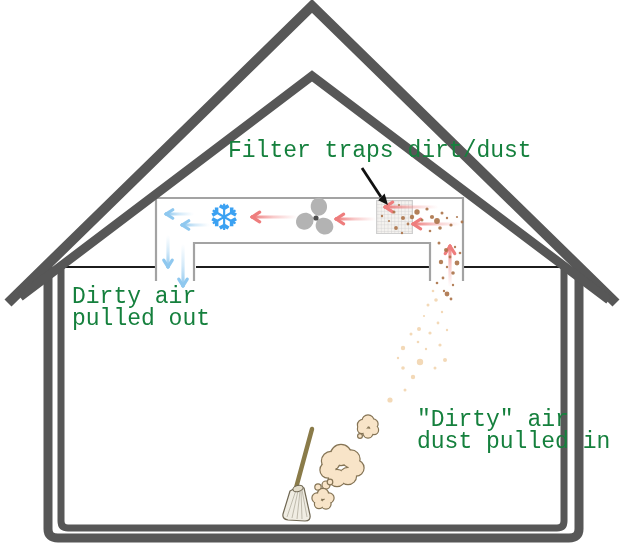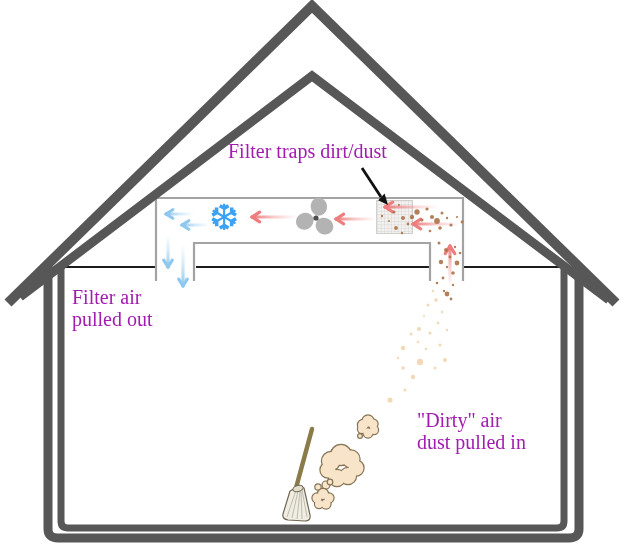--- a/index.html
+++ b/index.html
@@ -1,20 +1,20 @@
 <!DOCTYPE html>
 <html><head>
 <meta charset="utf-8">
 <title>Diagram</title>
 <style>
   html,body{margin:0;padding:0;background:#ffffff;}
   #stage{position:relative;width:624px;height:546px;background:#ffffff;overflow:hidden;
          font-family:"Liberation Serif", serif;}
   #diagram-svg{position:absolute;left:0;top:0;}
-  .label{position:absolute;color:#a21caf;font-size:20px;line-height:22px;white-space:nowrap;}
+  .label{position:absolute;color:#15803d;font-size:23px;line-height:22px;white-space:nowrap;font-family:Liberation Mono, monospace;}
   #label-filter{left:228px;top:140px;}
   #label-clean{left:72px;top:286px;}
   #label-dirty{left:417px;top:409px;}
 </style>
 </head>
 <body>
 
 <div id="stage">
 
   <svg id="diagram-svg" width="624" height="546" viewBox="0 0 624 546">
@@ -265,21 +265,21 @@
 
     <g>
       <line x1="362" y1="168" x2="381" y2="197" stroke="#111111" stroke-width="2.8"></line>
       <polygon points="388,205 378.2,200.2 384.6,193.4" fill="#111111"></polygon>
     </g>
   </svg>
 
   <div class="label" id="label-filter">Filter traps dirt/dust</div>
 
   <div class="label" id="label-clean">
-    <div>Filter air</div>
+    <div>Dirty air</div>
     <div>pulled out</div>
   </div>
 
   <div class="label" id="label-dirty">
     <div>"Dirty" air</div>
     <div>dust pulled in</div>
   </div>
 
 </div>
 

